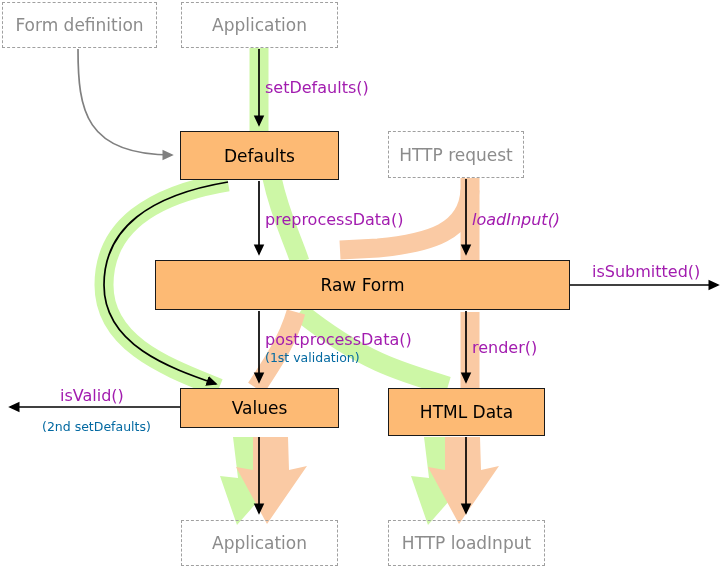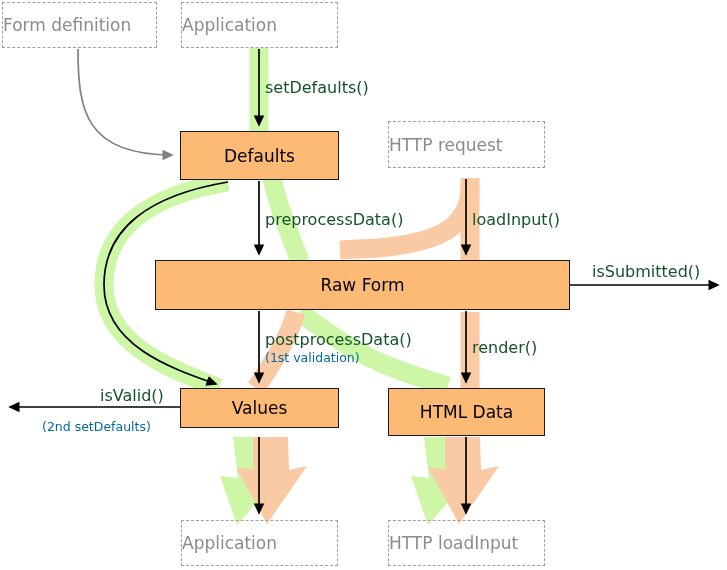--- a/index.html
+++ b/index.html
@@ -36,29 +36,29 @@
     color: #000000;
     z-index: 5;
   }
   .ext-box {
     position: absolute;
     box-sizing: border-box;
     background: transparent;
     border: 1.4px dashed #a0a0a0;
     display: flex;
     align-items: center;
-    justify-content: flex-start;
+    justify-content: center;
     font-size: 17px;
     color: #8c8c8c;
     z-index: 5;
   }
   .edge-label {
     position: absolute;
     font-size: 16px;
-    color: #14532d;
+    color: #a21caf;
     white-space: nowrap;
     z-index: 6;
   }
   .edge-sublabel {
     position: absolute;
     font-size: 12.5px;
     color: #0369a1;
     white-space: nowrap;
     z-index: 6;
   }
@@ -127,21 +127,21 @@
       <path d="M 78 49 C 78 110, 85 155, 172 155" marker-end="url(#grayArrow)"></path>
     </g>
   </svg>
 
   <div class="ext-box" style="left:2px;  top:2px;   width:155px; height:46px;">
     <span>Form definition</span>
   </div>
   <div class="ext-box" style="left:181px; top:2px;   width:157px; height:46px;">
     <span>Application</span>
   </div>
-  <div class="ext-box" style="left:388px; top:121px; width:157px; height:47px;">
+  <div class="ext-box" style="left:388px; top:131px; width:136px; height:47px;">
     <span>HTTP request</span>
   </div>
   <div class="ext-box" style="left:181px; top:520px; width:157px; height:46px;">
     <span>Application</span>
   </div>
   <div class="ext-box" style="left:388px; top:520px; width:157px; height:46px;">
     <span>HTTP loadInput</span>
   </div>
 
   <div class="node-box" style="left:180px; top:131px; width:159px; height:49px;">
@@ -152,21 +152,21 @@
   </div>
   <div class="node-box" style="left:180px; top:388px; width:159px; height:40px;">
     <span>Values</span>
   </div>
   <div class="node-box" style="left:388px; top:388px; width:157px; height:48px;">
     <span>HTML Data</span>
   </div>
 
   <div class="edge-label" style="left:265px; top:78px;">setDefaults()</div>
   <div class="edge-label" style="left:265px; top:210px;">preprocessData()</div>
-  <div class="edge-label" style="left:472px; top:210px;">loadInput()</div>
+  <div class="edge-label" style="left:472px; top:210px;font-style:italic;">loadInput()</div>
   <div class="edge-label" style="left:592px; top:262px;">isSubmitted()</div>
   <div class="edge-label" style="left:265px; top:330px;">postprocessData()</div>
   <div class="edge-sublabel" style="left:265px; top:350px;">(1st validation)</div>
   <div class="edge-label" style="left:472px; top:338px;">render()</div>
-  <div class="edge-label" style="left:60px; top:386px;margin-left:40px;">isValid()</div>
+  <div class="edge-label" style="left:60px; top:386px;">isValid()</div>
   <div class="edge-sublabel" style="left:42px; top:419px;">(2nd setDefaults)</div>
 
 </div>
 
 </body></html>

